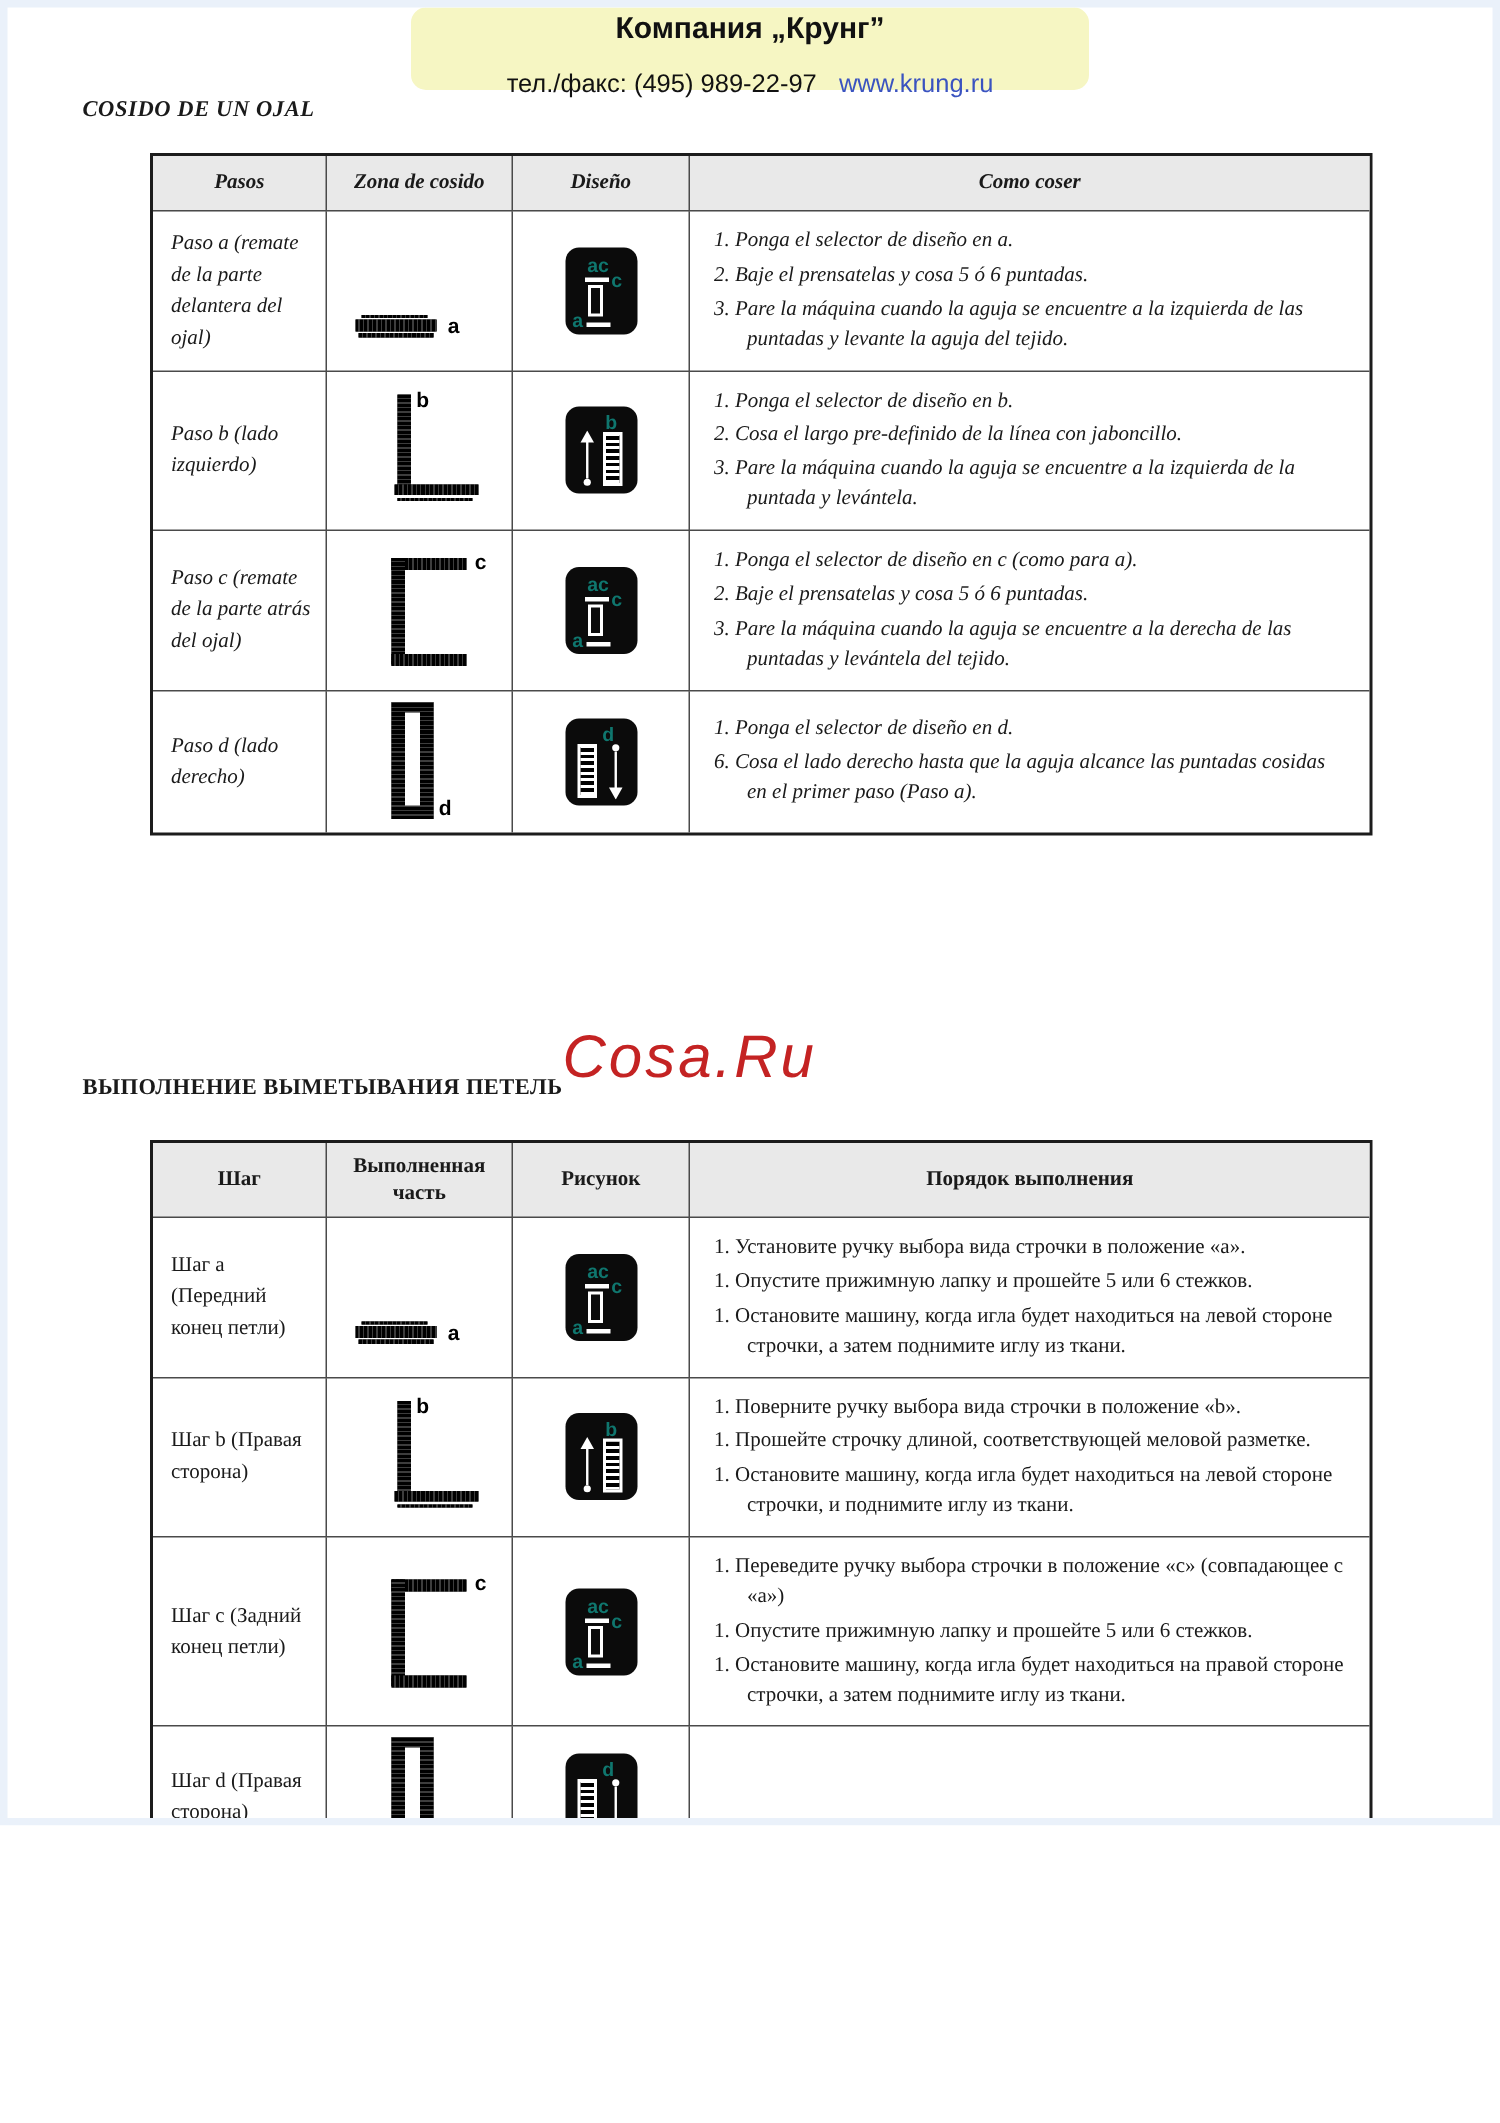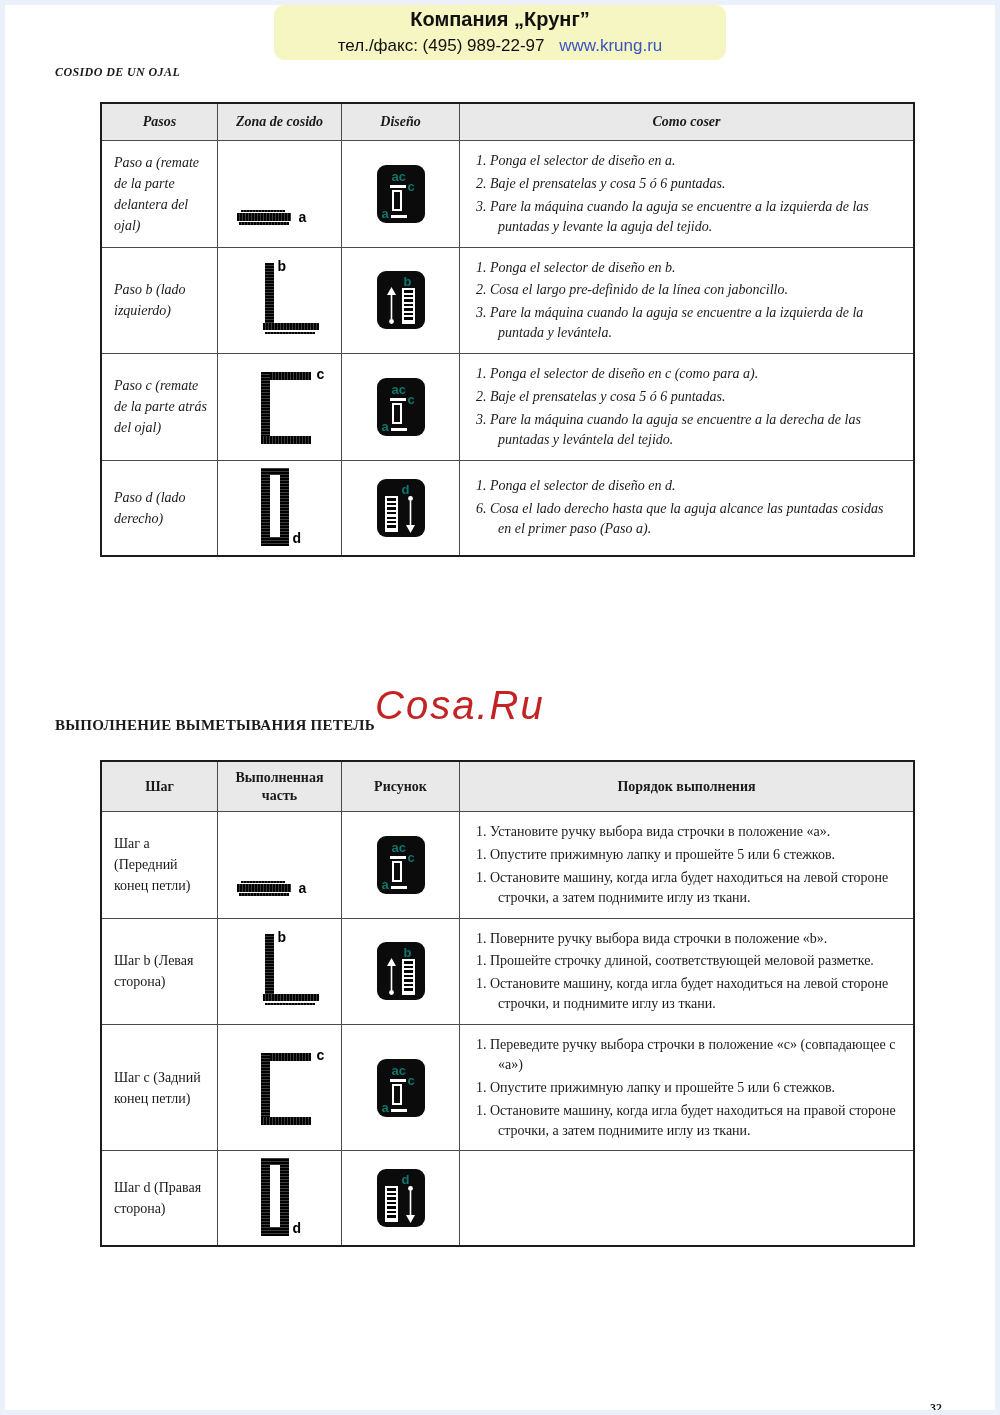--- a/index.html
+++ b/index.html
@@ -1,36 +1,36 @@
 <!DOCTYPE html>
 <html><head>
 <meta charset="utf-8">
 <style>
   * { margin:0; padding:0; box-sizing:border-box; }
   html,body { background:#fff; }
   .page {
-    position:relative; width:1000px; height:1415px; background:#fff;
+    position:relative; width:1000px; height:1217px; background:#fff;
     font-family:"Liberation Serif", serif; color:#1a1a1a; overflow:hidden;
     border:5px solid #eaf1fa;
   }
   
   .header-badge {
     position:absolute; top:0; left:50%; transform:translateX(-50%);
     width:452px; height:55px; background:#f6f6c3; border-radius:10px;
     text-align:center; padding-top:3px;
     font-family:"Liberation Sans", sans-serif;
   }
   .company-name { font-size:20px; font-weight:bold; color:#111; }
-  .header-contact { font-size:17px; color:#111; margin-top:5px; }
+  .header-contact { font-size:17px; color:#111; margin-top:15px; }
   .header-contact .phone { color:#111; }
   .header-contact .website { color:#3a53c0; text-decoration:none; margin-left:10px; }
   
   .sec-title-1 {
     position:absolute; left:50px; top:60px;
-    font-weight:bold; font-style:italic; font-size:12px; letter-spacing:.4px;
+    font-weight:bold; font-style:italic; font-size:15px; letter-spacing:.4px;
   }
   .sec-title-2 {
     position:absolute; left:50px; top:712px;
     font-weight:bold; font-size:15px; letter-spacing:.3px;
   }
   .watermark {
     position:absolute; left:370px; top:678px;
     font-family:"Liberation Sans", sans-serif;
     font-style:italic; font-size:40px; color:#c42323; letter-spacing:2px;
   }
@@ -265,21 +265,21 @@
         <span class="t-a">a</span>
         <div class="wline line-bot"></div>
       </div>
     </div>
     <div class="cell steps-cell cend">
       <div class="step">1.  Установите ручку выбора вида строчки в положение «a».</div>
       <div class="step">1.  Опустите прижимную лапку и прошейте 5 или 6 стежков.</div>
       <div class="step">1.  Остановите машину, когда игла будет находиться на левой стороне строчки, а затем поднимите иглу из ткани.</div>
     </div>
 
-    <div class="cell label-cell">Шаг b (Левая сторона)</div>
+    <div class="cell label-cell">Шаг b (Правая сторона)</div>
     <div class="cell zone-cell">
       <div class="zone zb">
         <div class="zbar ztex-v v1"></div>
           <div class="zbar ztex-h h1"></div>
           <div class="zbar ztex-h h2"></div>
         <span class="zlabel">b</span>
       </div>
     </div>
     <div class="cell icon-cell">
       <div class="sel-icon ico-b">

